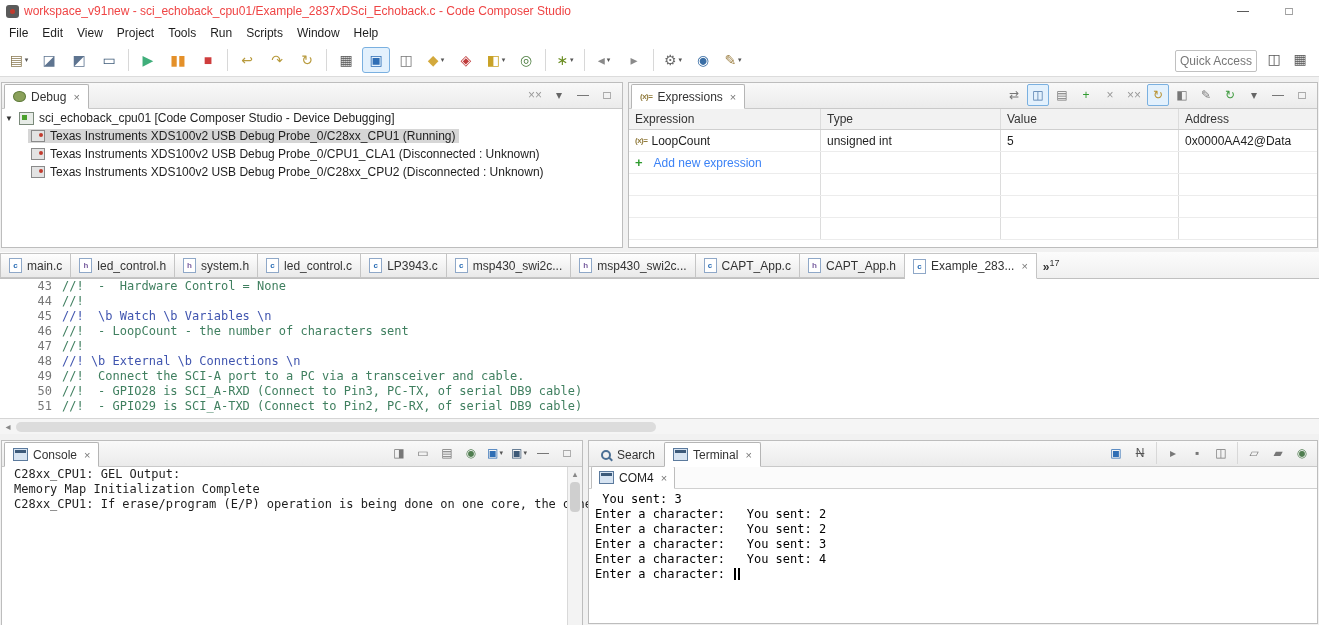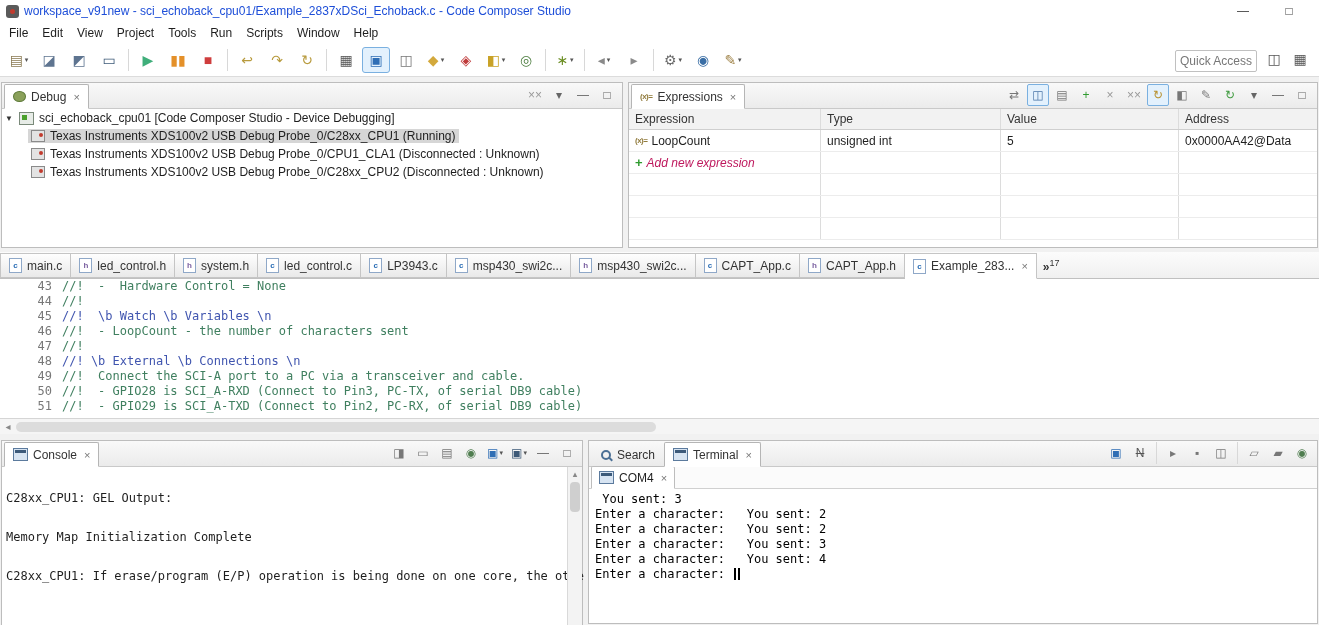--- a/index.html
+++ b/index.html
@@ -3,21 +3,21 @@
 <meta charset="utf-8">
 <style>
   html,body{margin:0;padding:0;background:#e8e8e8;}
   #root{position:relative;width:1319px;height:625px;background:#f1f1f1;
         font-family:"Liberation Sans",sans-serif;font-size:12px;color:#1e1e1e;overflow:hidden;}
 
   
   .titlebar{position:absolute;left:0;top:0;width:100%;height:22px;background:#fff;display:flex;align-items:center;}
   .app-icon{width:13px;height:13px;margin:0 5px 0 6px;background:#5a5a5a;border-radius:3px;position:relative;flex:none;}
   .app-icon::after{content:"";position:absolute;left:4px;top:4px;width:5px;height:5px;border-radius:50%;background:#c23b2e;}
-  .win-title{color:#1d4ed8;white-space:nowrap;}
+  .win-title{color:#ef4444;white-space:nowrap;}
   .win-btn{position:absolute;top:2px;width:28px;height:18px;text-align:center;color:#444;font-size:12px;line-height:18px;cursor:default;}
   .win-btn.min{right:62px;} .win-btn.max{right:16px;}
 
   .menubar{position:absolute;left:0;top:22px;width:100%;height:22px;background:#fff;display:flex;align-items:center;padding-left:2px;box-sizing:border-box;}
   .menu-item{padding:3px 7px;white-space:nowrap;}
 
   .toolbar{position:absolute;left:0;top:44px;width:100%;height:33px;background:#fff;border-bottom:1px solid #dcdcdc;
            display:flex;align-items:center;padding-left:4px;box-sizing:border-box;}
   .tool-btn{height:24px;min-width:22px;padding:0 2px;margin:0 1px;display:inline-flex;align-items:center;justify-content:center;border-radius:3px;border:1px solid transparent;}
   .tool-btn .glyph{font-size:14px;line-height:14px;}
@@ -62,21 +62,21 @@
   .bug-ic{width:11px;height:9px;border-radius:50%;background:#8aa05a;border:1px solid #5d7a38;}
 
   
   .xtable{font-size:12px;}
   .xrow{display:flex;height:21px;align-items:center;border-bottom:1px solid #ececec;}
   .xrow.xhead{height:20px;background:#f2f2f2;border-bottom:1px solid #cfcfcf;color:#333;}
   .xcell{height:100%;display:flex;align-items:center;padding-left:6px;box-sizing:border-box;border-right:1px solid #dcdcdc;overflow:hidden;white-space:nowrap;gap:4px;}
   .c0{width:192px;} .c1{width:180px;} .c2{width:178px;} .c3{flex:1;border-right:none;}
   .watch-ic{font:bold 8px "Liberation Sans",sans-serif;color:#927c3e;letter-spacing:-0.5px;flex:none;}
   .plus-ic{color:#2f9b2f;font-weight:bold;font-size:13px;flex:none;}
-  .add-label{font-style:italic;color:#be185d;}
+  .add-label{color:#3b82f6;margin-left:7px;}
 
   
   #editor-region{position:absolute;left:0;top:252px;width:1319px;height:182px;background:#fff;}
   .etabs{position:absolute;left:0;top:0;width:100%;height:27px;background:linear-gradient(#fcfcfc,#f0f0f0);
          border-bottom:1px solid #c0c0c0;display:flex;align-items:flex-end;box-sizing:border-box;}
   .etab{display:inline-flex;align-items:center;gap:5px;height:25px;padding:0 8px;background:linear-gradient(#fefefe,#e9e9e9);
         border:1px solid #c5c5c5;border-left:none;white-space:nowrap;color:#333;box-sizing:border-box;}
   .etab:first-child{border-left:1px solid #c5c5c5;}
   .etab.active{background:#fff;border-bottom:1px solid #fff;height:26px;margin-bottom:-1px;z-index:2;}
   .ficon{width:11px;height:13px;background:#fff;border:1px solid #8fa8c8;font:bold 8px "Liberation Sans",sans-serif;
@@ -89,21 +89,21 @@
   .lnum{width:52px;text-align:right;padding-right:10px;color:#787878;flex:none;}
   .ltext{white-space:pre;}
   .ln-green{color:#3f7f5f;} .ln-blue{color:#4055af;}
   .hscroll{position:absolute;left:0;top:166px;width:100%;height:16px;background:#f5f5f5;border-top:1px solid #d5d5d5;display:flex;align-items:center;box-sizing:border-box;}
   .sarrow{width:16px;text-align:center;color:#888;font-size:10px;}
   .sthumb{height:10px;width:640px;background:#dcdcdc;border-radius:5px;}
 
   
   .console-body{position:absolute;left:0;right:0;top:26px;bottom:0;background:#fff;}
   .console-target{font-size:11px;padding:2px 0 1px 4px;color:#000;}
-  .console-line{font-family:"DejaVu Sans Mono",monospace;font-size:12px;line-height:15px;white-space:pre;padding-left:4px;margin-top:24px;}
+  .console-line{font-family:"DejaVu Sans Mono",monospace;font-size:12px;line-height:15px;white-space:pre;padding-left:12px;}
   .vscroll{position:absolute;right:0;top:26px;bottom:0;width:15px;background:#f3f3f3;border-left:1px solid #d9d9d9;box-sizing:border-box;}
   .vscroll .up{display:block;text-align:center;color:#888;font-size:9px;height:14px;line-height:14px;}
   .vscroll .vthumb{margin:1px 2px;height:30px;background:#cfcfcf;border-radius:4px;}
 
   
   .mag-ic{width:12px;height:12px;position:relative;flex:none;}
   .mag-ic::before{content:"";position:absolute;left:1px;top:1px;width:6px;height:6px;border:2px solid #4a6f95;border-radius:50%;}
   .mag-ic::after{content:"";position:absolute;left:8px;top:9px;width:5px;height:2px;background:#4a6f95;transform:rotate(45deg);}
   .term-ic{width:13px;height:11px;background:#d7e4f2;border:1px solid #5b7a9d;position:relative;flex:none;}
   .term-ic::after{content:"";position:absolute;left:1px;top:1px;right:1px;height:3px;background:#3c5a7a;}

